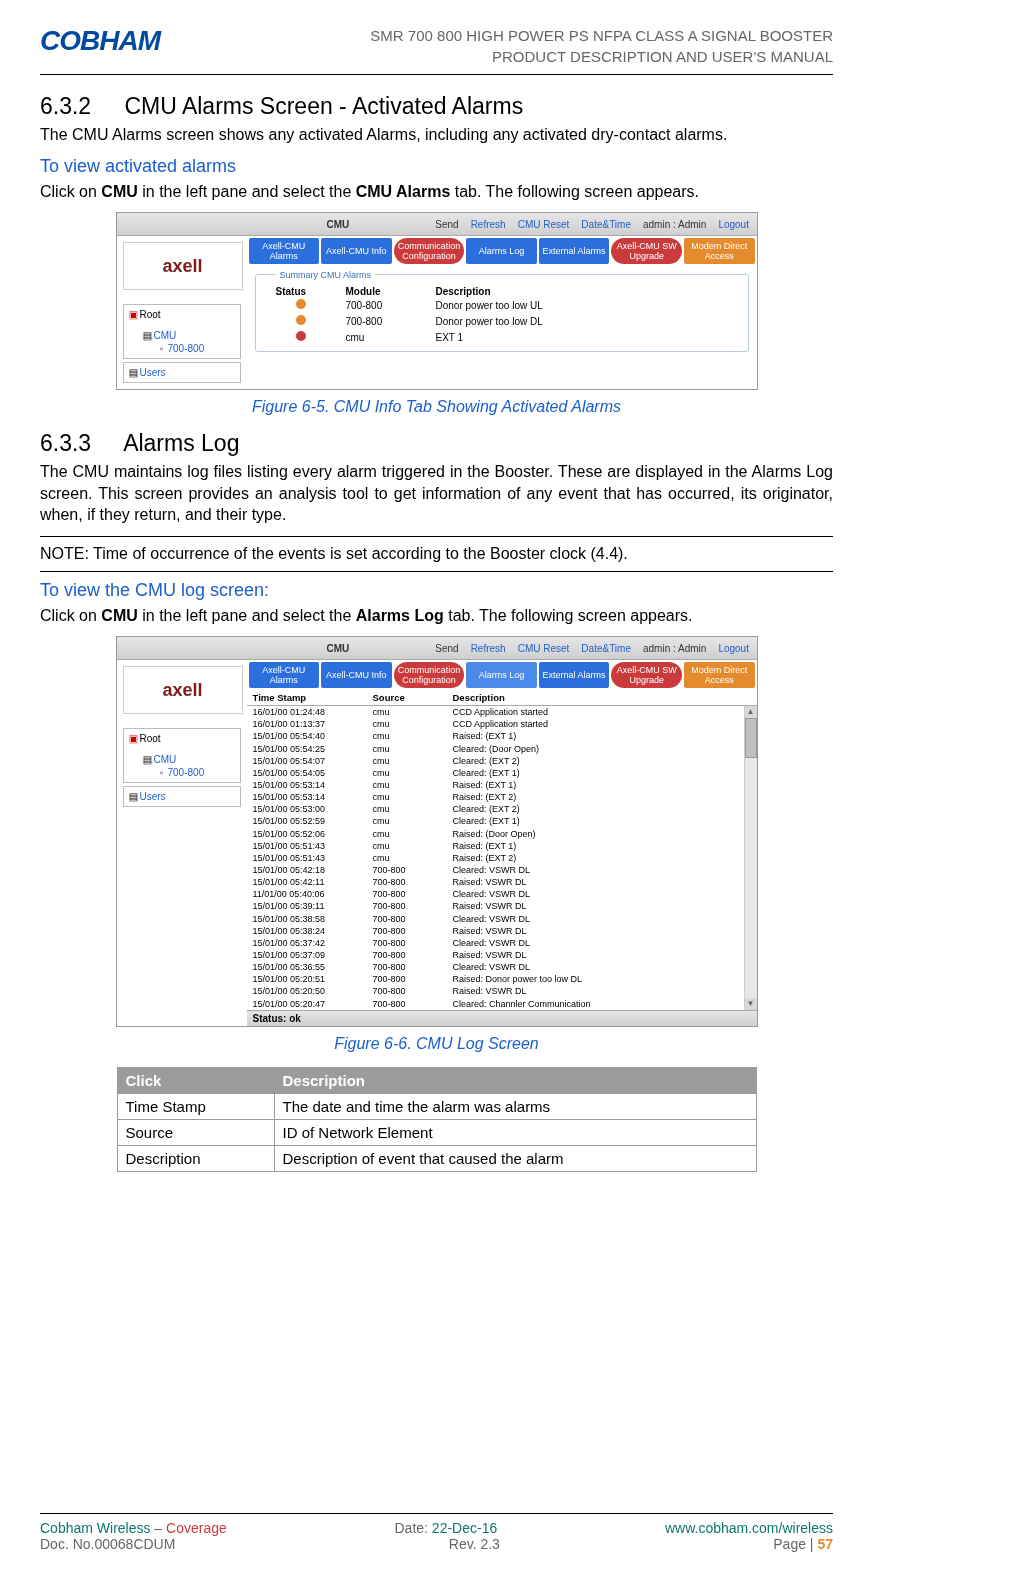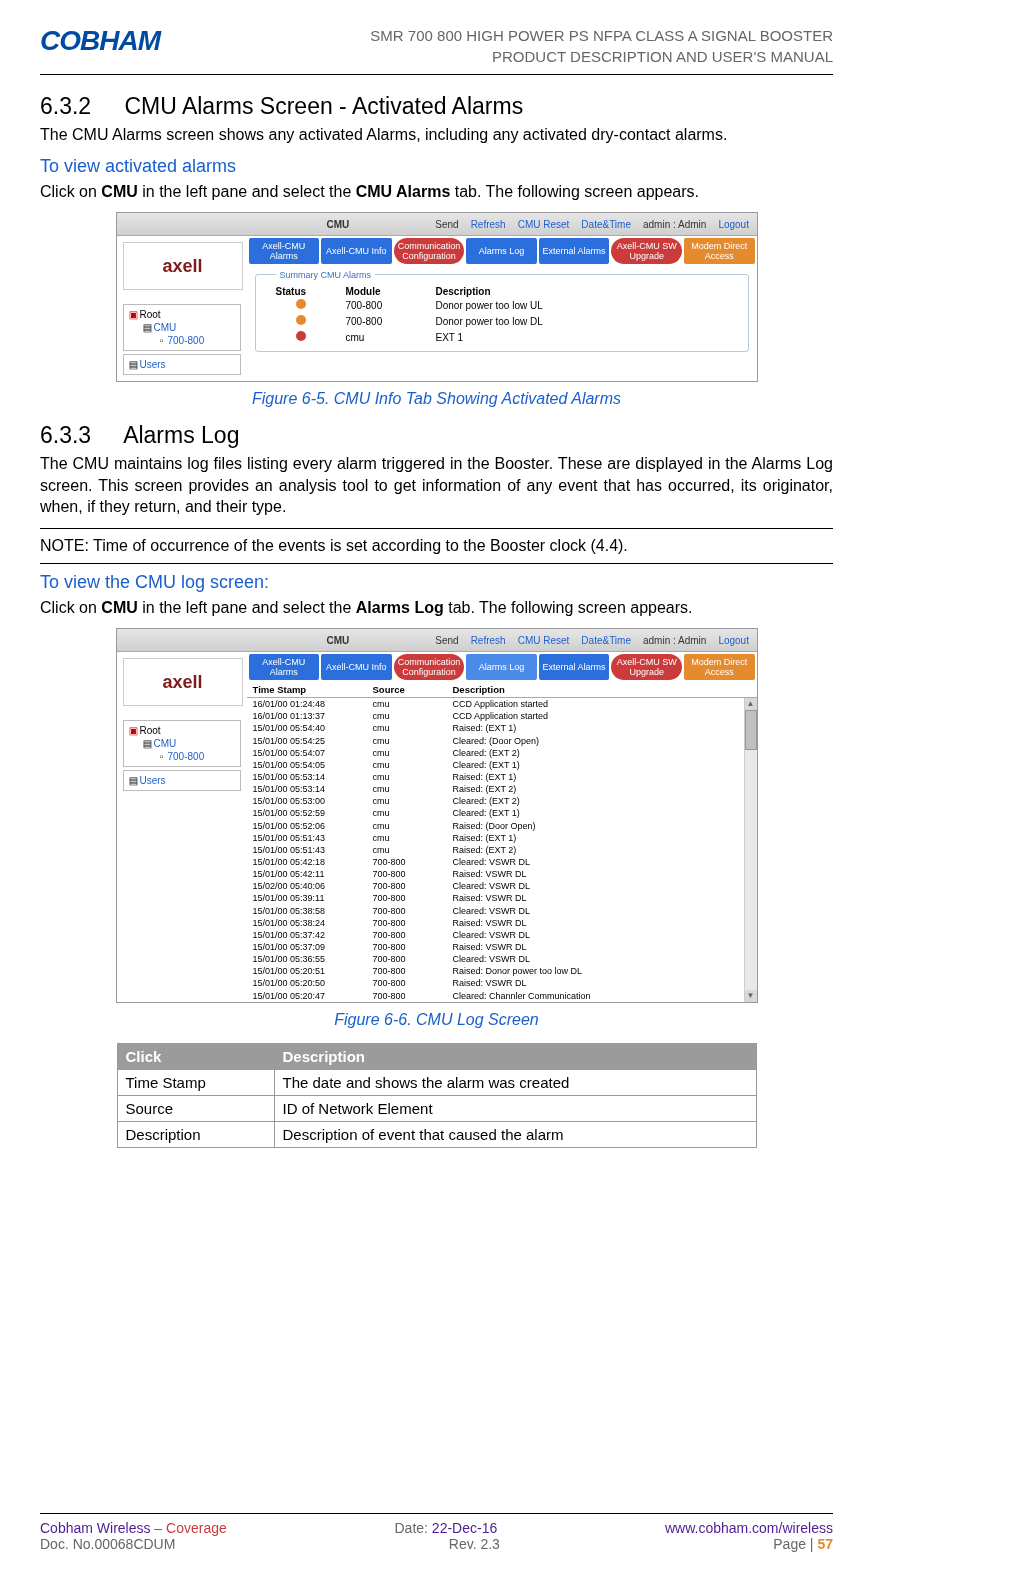--- a/index.html
+++ b/index.html
@@ -135,21 +135,21 @@
     margin-top: 14px;
     border: 1px solid #bbb;
     background: #fff;
     padding: 3px 4px;
     font-size: 10px;
   }
   .tree .row { white-space: nowrap; padding: 1px 0; }
   .tree .icon { display:inline-block; width:12px; text-align:center; }
   .tree .red { color:#c00; }
   .tree .blue { color:#2060d0; }
-  .tree .indent1 { padding-left: 14px; }
+  .tree .indent1 { padding-left: 14px; margin-top: 8px; }
   .tree .indent2 { padding-left: 28px; }
 
   .shot .rightcol {
     flex: 1;
     padding: 0;
   }
   .tabs {
     display: flex;
     gap: 2px;
     padding: 2px;
@@ -228,21 +228,21 @@
   table.itemdesc td.item { width: 140px; }
 
   
   .footer {
     position: absolute;
     left: 40px; right: 40px; bottom: 18px;
     font-size: 14px;
   }
   .footer hr { border:none; border-top:1px solid #000; margin:0 0 6px 0;}
   .footer-row { display:flex; justify-content:space-between; }
-  .footer .blue { color:#4c1d95; }
+  .footer .blue { color:#0f766e; }
   .footer .gray{ color:#666; }
   .footer .orange{ color:#e68a2e; }
 </style>
 </head>
 <body>
 
 <div class="page">
 
   <div class="header">
     <div class="logo">COBHAM</div>
@@ -450,21 +450,21 @@
                 <div class="c-ts">15/01/00 05:42:18</div>
                 <div class="c-src">700-800</div>
                 <div class="c-dsc">Cleared: VSWR DL</div>
               </div>
               <div class="log-row">
                 <div class="c-ts">15/01/00 05:42:11</div>
                 <div class="c-src">700-800</div>
                 <div class="c-dsc">Raised: VSWR DL</div>
               </div>
               <div class="log-row">
-                <div class="c-ts">15/02/00 05:40:06</div>
+                <div class="c-ts">11/01/00 05:40:06</div>
                 <div class="c-src">700-800</div>
                 <div class="c-dsc">Cleared: VSWR DL</div>
               </div>
               <div class="log-row">
                 <div class="c-ts">15/01/00 05:39:11</div>
                 <div class="c-src">700-800</div>
                 <div class="c-dsc">Raised: VSWR DL</div>
               </div>
               <div class="log-row">
                 <div class="c-ts">15/01/00 05:38:58</div>
@@ -506,36 +506,37 @@
                 <div class="c-src">700-800</div>
                 <div class="c-dsc">Cleared: Channler Communication</div>
               </div>
             </div>
           <div class="scrollbar">
             <div class="arrow up">▲</div>
             <div class="thumb" style="top:12px;"></div>
             <div class="arrow down">▼</div>
           </div>
         </div>
+        <div class="statusbar">Status: ok</div>
       </div>
     </div>
   </div>
   <div class="caption">Figure 6-6. CMU Log Screen</div>
 
   <table class="itemdesc">
     <tbody>
         <tr>
       <th>Click</th>
       <th>Description</th>
     </tr>
     </tbody>
       <tbody id="itemdesc-rows">
         <tr>
           <td class="item">Time Stamp</td>
-          <td>The date and shows the alarm was created</td>
+          <td>The date and time the alarm was alarms</td>
         </tr>
         <tr>
           <td class="item">Source</td>
           <td>ID of Network Element</td>
         </tr>
         <tr>
           <td class="item">Description</td>
           <td>Description of event that caused the alarm</td>
         </tr>
       </tbody>

